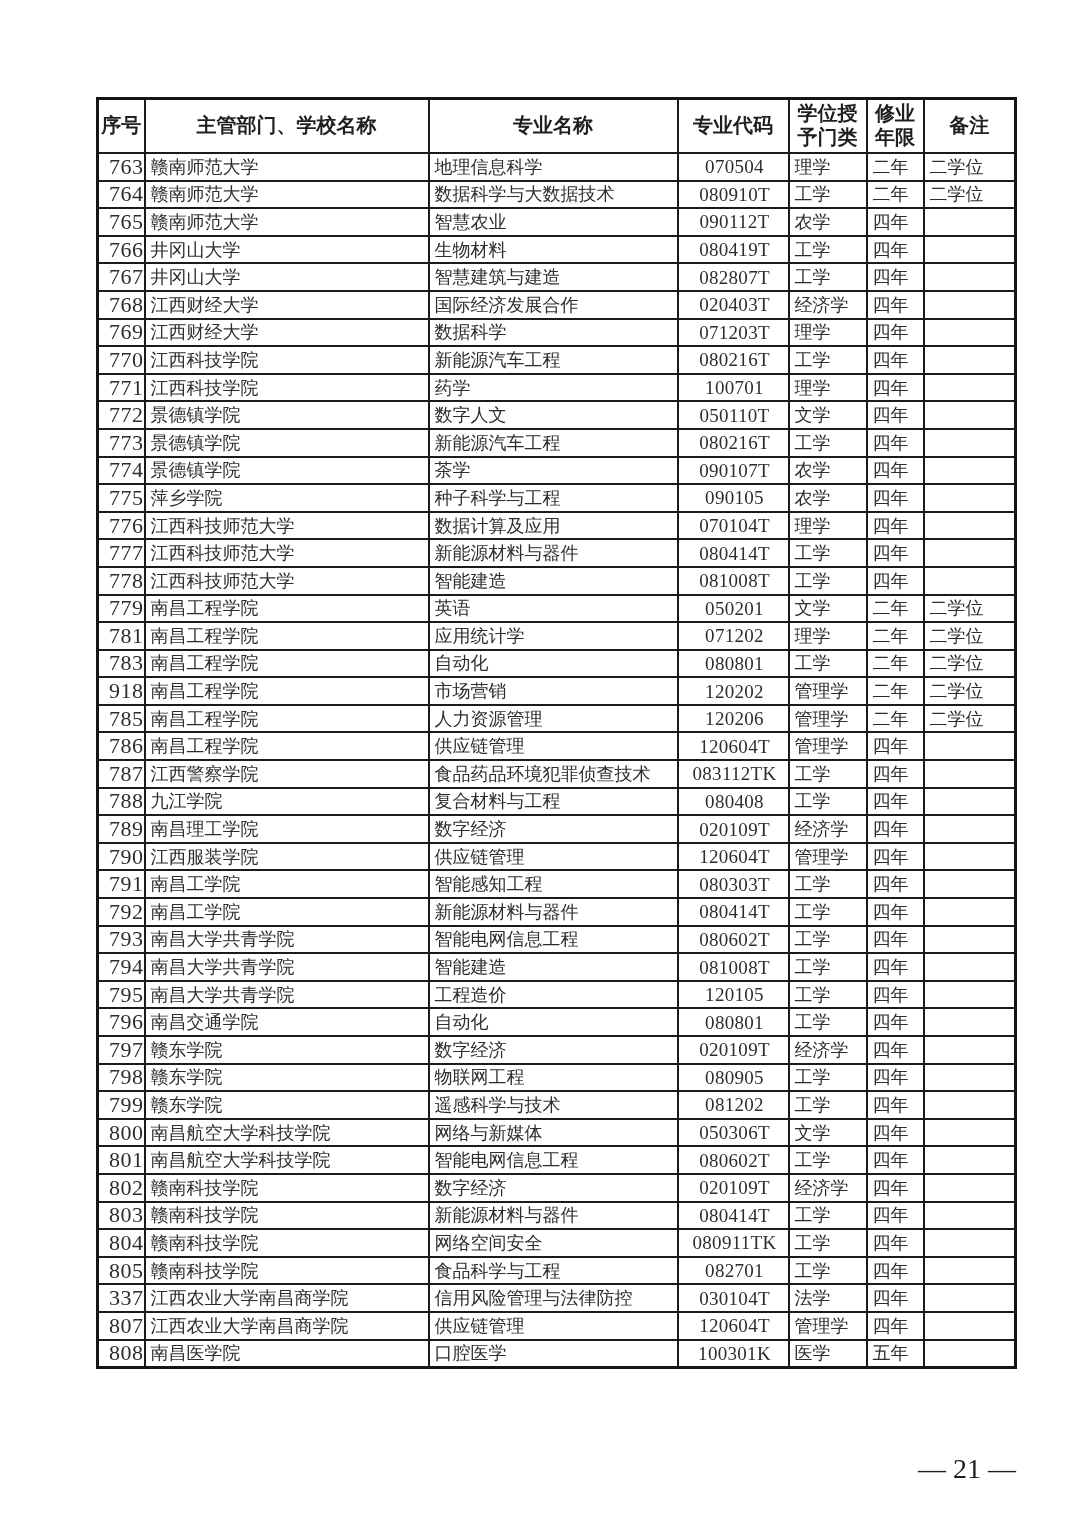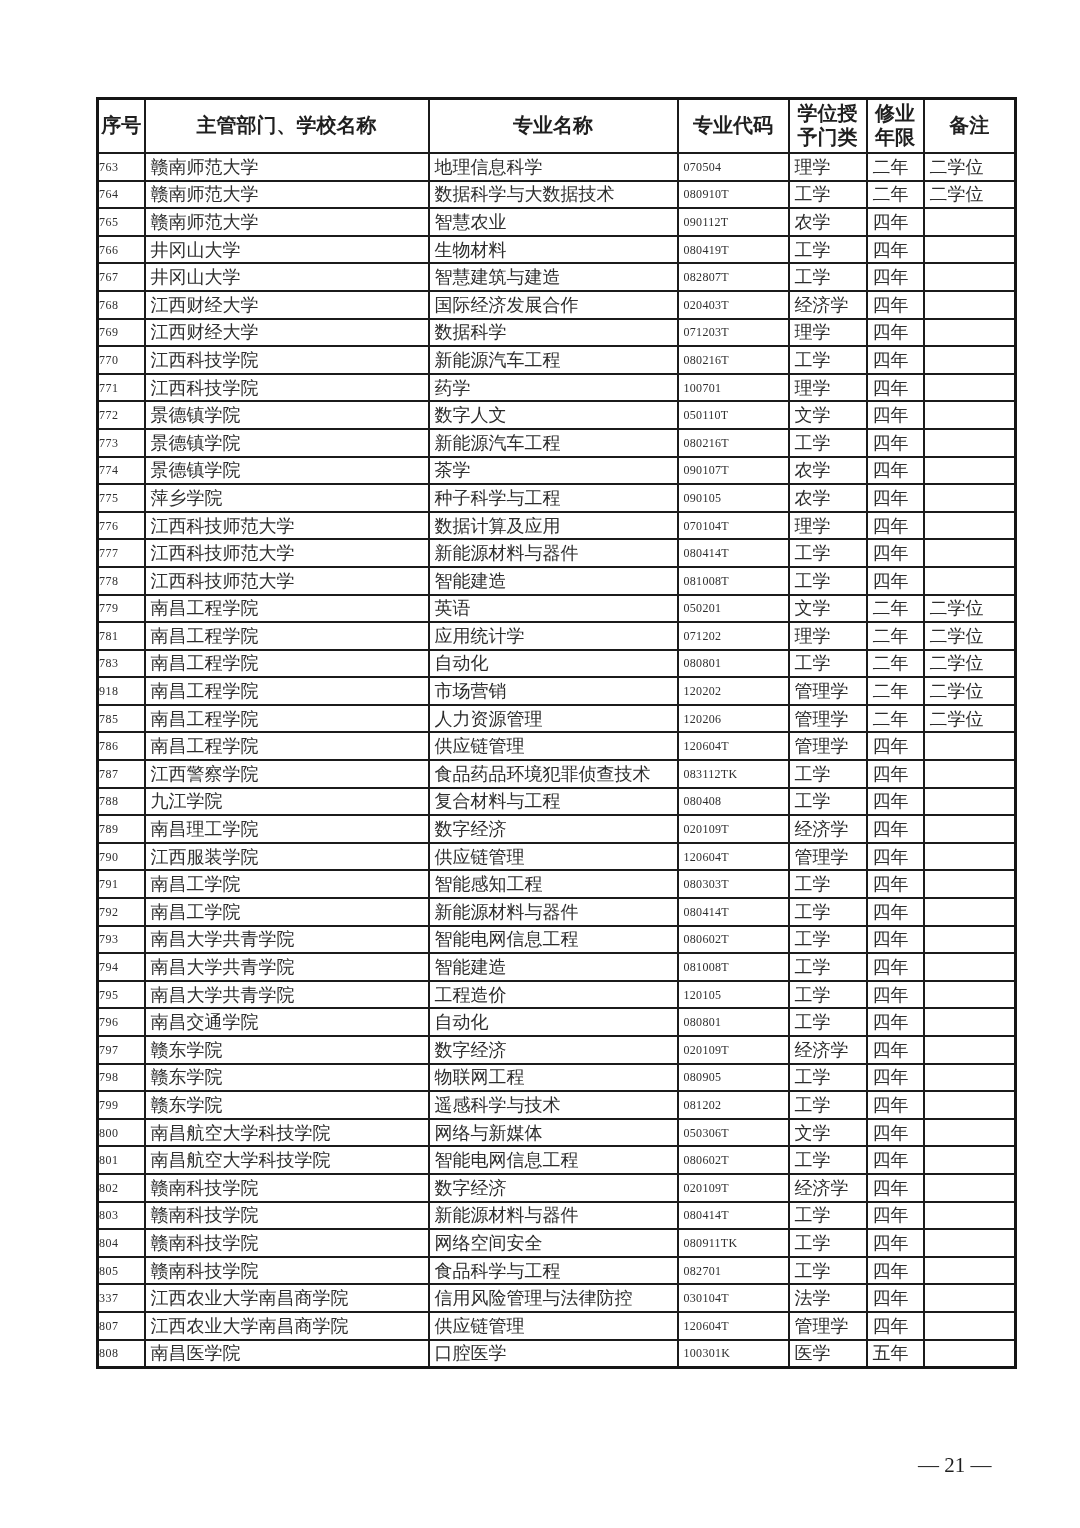--- a/index.html
+++ b/index.html
@@ -49,35 +49,37 @@
   }
   table.majors td {
     height: 25.6px;
     font-size: 18px;
     vertical-align: middle;
     padding: 0 2px 0 5px;
     line-height: 1;
     color: #2d2d2d;
   }
   table.majors td.c0 {
-    text-align: left;
+    text-align: right;
     padding: 0;
-    font-size: 12px;
+    font-size: 22px;
     letter-spacing: 0.5px;
   }
   table.majors td.c3 {
-    font-size: 12px;
+    font-size: 19px;
     letter-spacing: 0.3px;
+    text-align: center;
   }
   .page-number {
     position: absolute;
     top: 1453px;
     left: 918px;
     width: 90px;
-    font-size: 21px;
+    text-align: center;
+    font-size: 28px;
     color: #1d1d1d;
     white-space: nowrap;
   }
 </style>
 </head>
 <body>
 
 <div class="page">
 
   <table class="majors">

